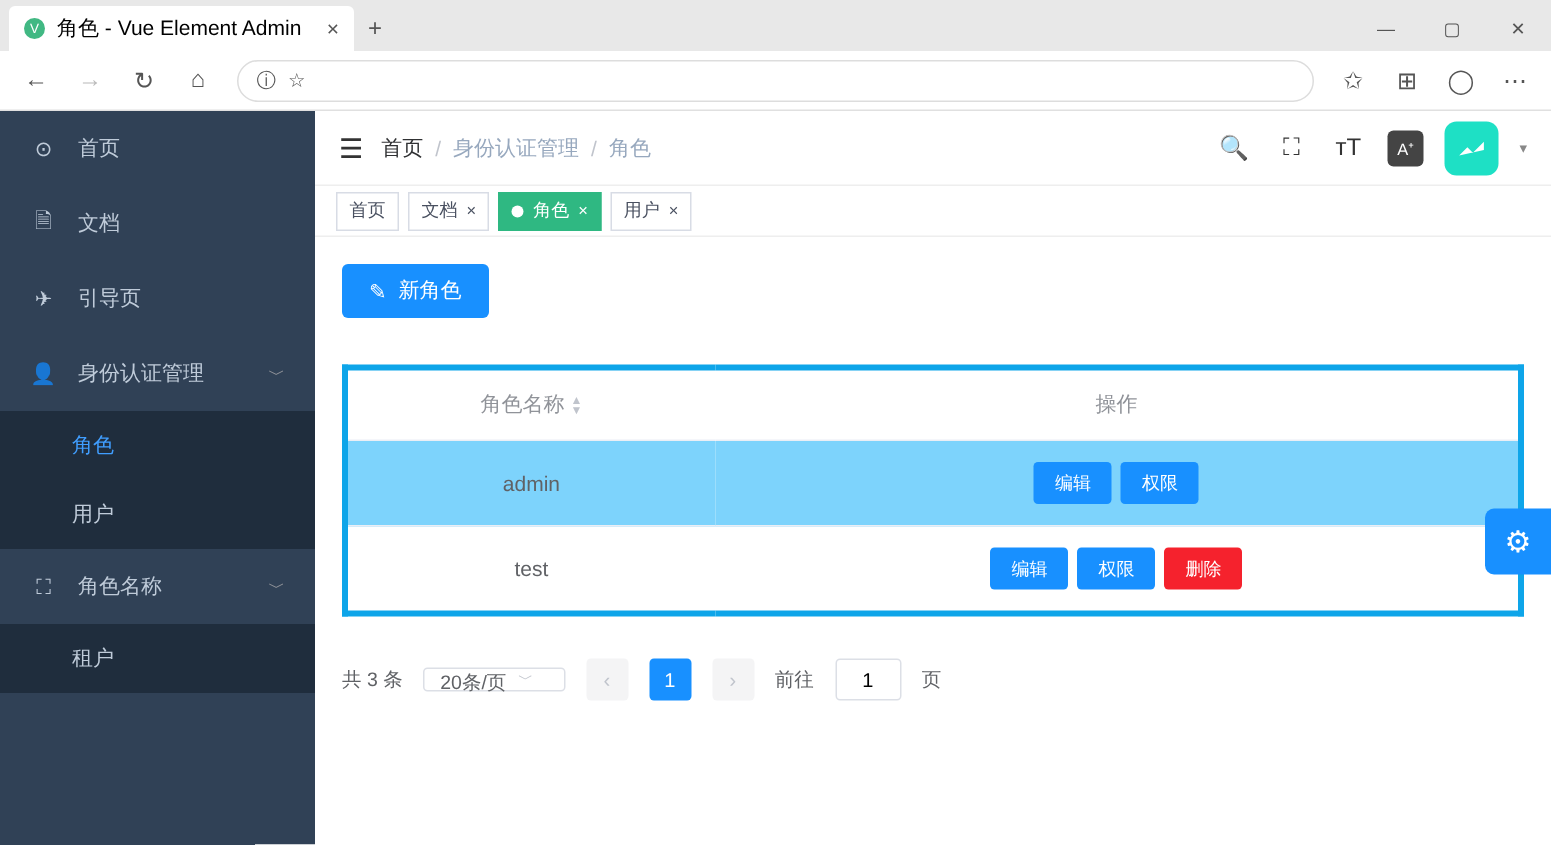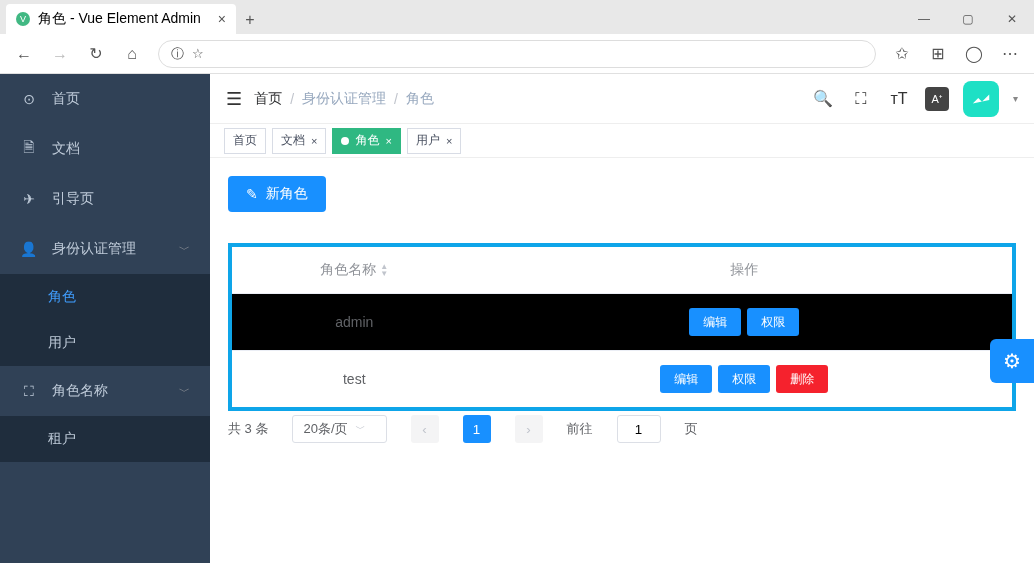--- a/index.html
+++ b/index.html
@@ -48,29 +48,29 @@
     .view-tab.active { background: #2fb882; color: #fff; border-color: #2fb882; }
     .view-tab .dot { width: 8px; height: 8px; border-radius: 50%; background: #fff; }
     .view-tab .x { font-size: 11px; }
 
     .content { padding: 18px; }
     .new-btn { background: #1890ff; color: #fff; border: none; height: 36px; padding: 0 18px; border-radius: 4px; font-size: 14px; cursor: pointer; display: inline-flex; align-items: center; gap: 8px; }
 
     .table { width: 100%; border: 4px solid #0ea5e9; border-collapse: collapse; margin-top: 31px; }
     .table th, .table td { border-bottom: 1px solid #ebeef5; padding: 14px 10px; text-align: center; font-size: 14px; color: #606266; }
     .table th { background: #fff; font-weight: 500; color: #909399; }
-    .table tr.hl td { background: #000000; }
+    .table tr.hl td { background: #7dd3fc; }
     .sort-arrows { display: inline-flex; flex-direction: column; font-size: 8px; line-height: 7px; margin-left: 4px; color: #c0c4cc; vertical-align: middle; }
 
     .act-btn { border: none; color: #fff; height: 28px; padding: 0 14px; border-radius: 3px; font-size: 12px; cursor: pointer; margin: 0 3px; }
     .act-btn.blue { background: #1890ff; }
     .act-btn.red { background: #f5222d; }
 
-    .pagination { display: flex; align-items: center; gap: 24px; margin-top: 4px; font-size: 13px; color: #606266; }
-    .page-size { height: 28px; border: 1px solid #dcdfe6; border-radius: 3px; padding: 0 20px 0 10px; display: flex; align-items: center; gap: 8px; cursor: pointer; }
+    .pagination { display: flex; align-items: center; gap: 14px; margin-top: 28px; font-size: 13px; color: #606266; }
+    .page-size { height: 16px; border: 1px solid #dcdfe6; border-radius: 3px; padding: 0 20px 0 10px; display: flex; align-items: flex-start; gap: 8px; cursor: pointer; }
     .page-btn { width: 28px; height: 28px; border: none; background: #f4f4f5; border-radius: 3px; color: #606266; cursor: pointer; }
     .page-btn.active { background: #1890ff; color: #fff; }
     .page-btn:disabled { color: #c0c4cc; cursor: not-allowed; }
     .page-input { width: 44px; height: 28px; border: 1px solid #dcdfe6; border-radius: 3px; text-align: center; }
 
     .float-settings { position: absolute; right: 0; top: 265px; width: 44px; height: 44px; background: #1890ff; color: #fff; display: flex; align-items: center; justify-content: center; font-size: 20px; border-radius: 6px 0 0 6px; cursor: pointer; }
   </style>
 </head>
 <body>
 

